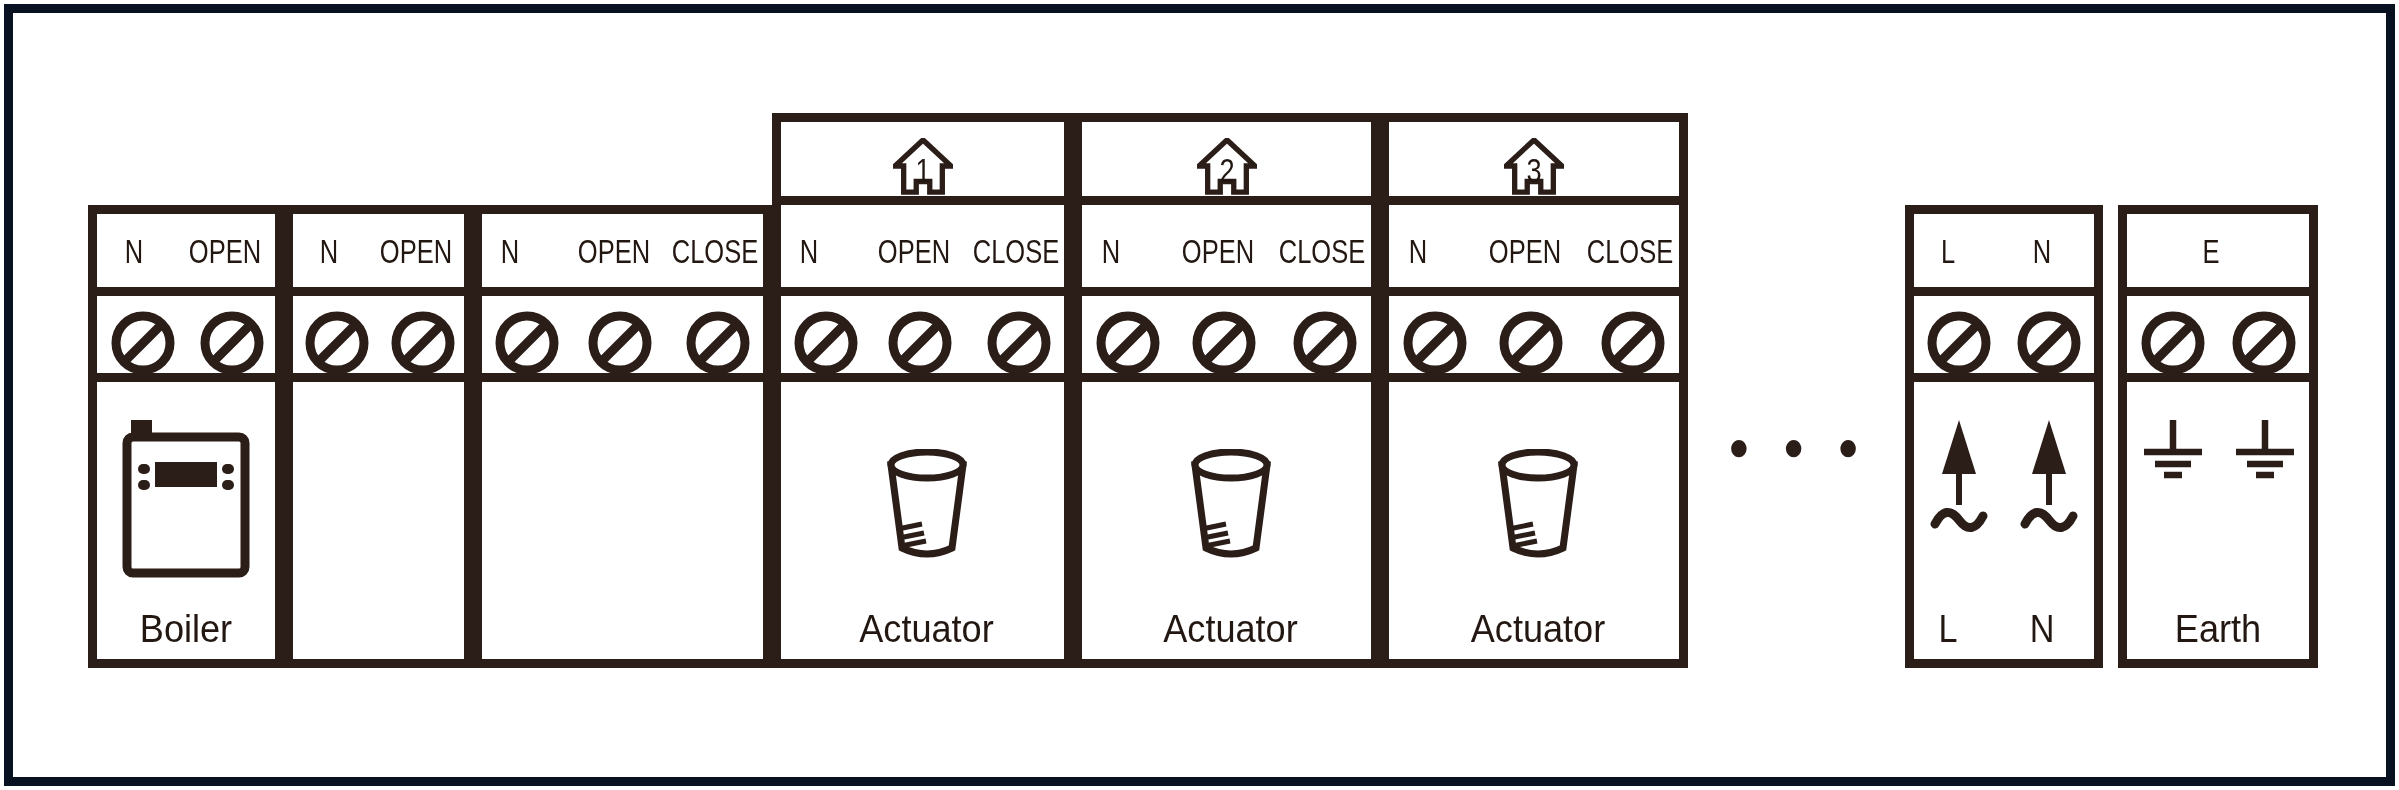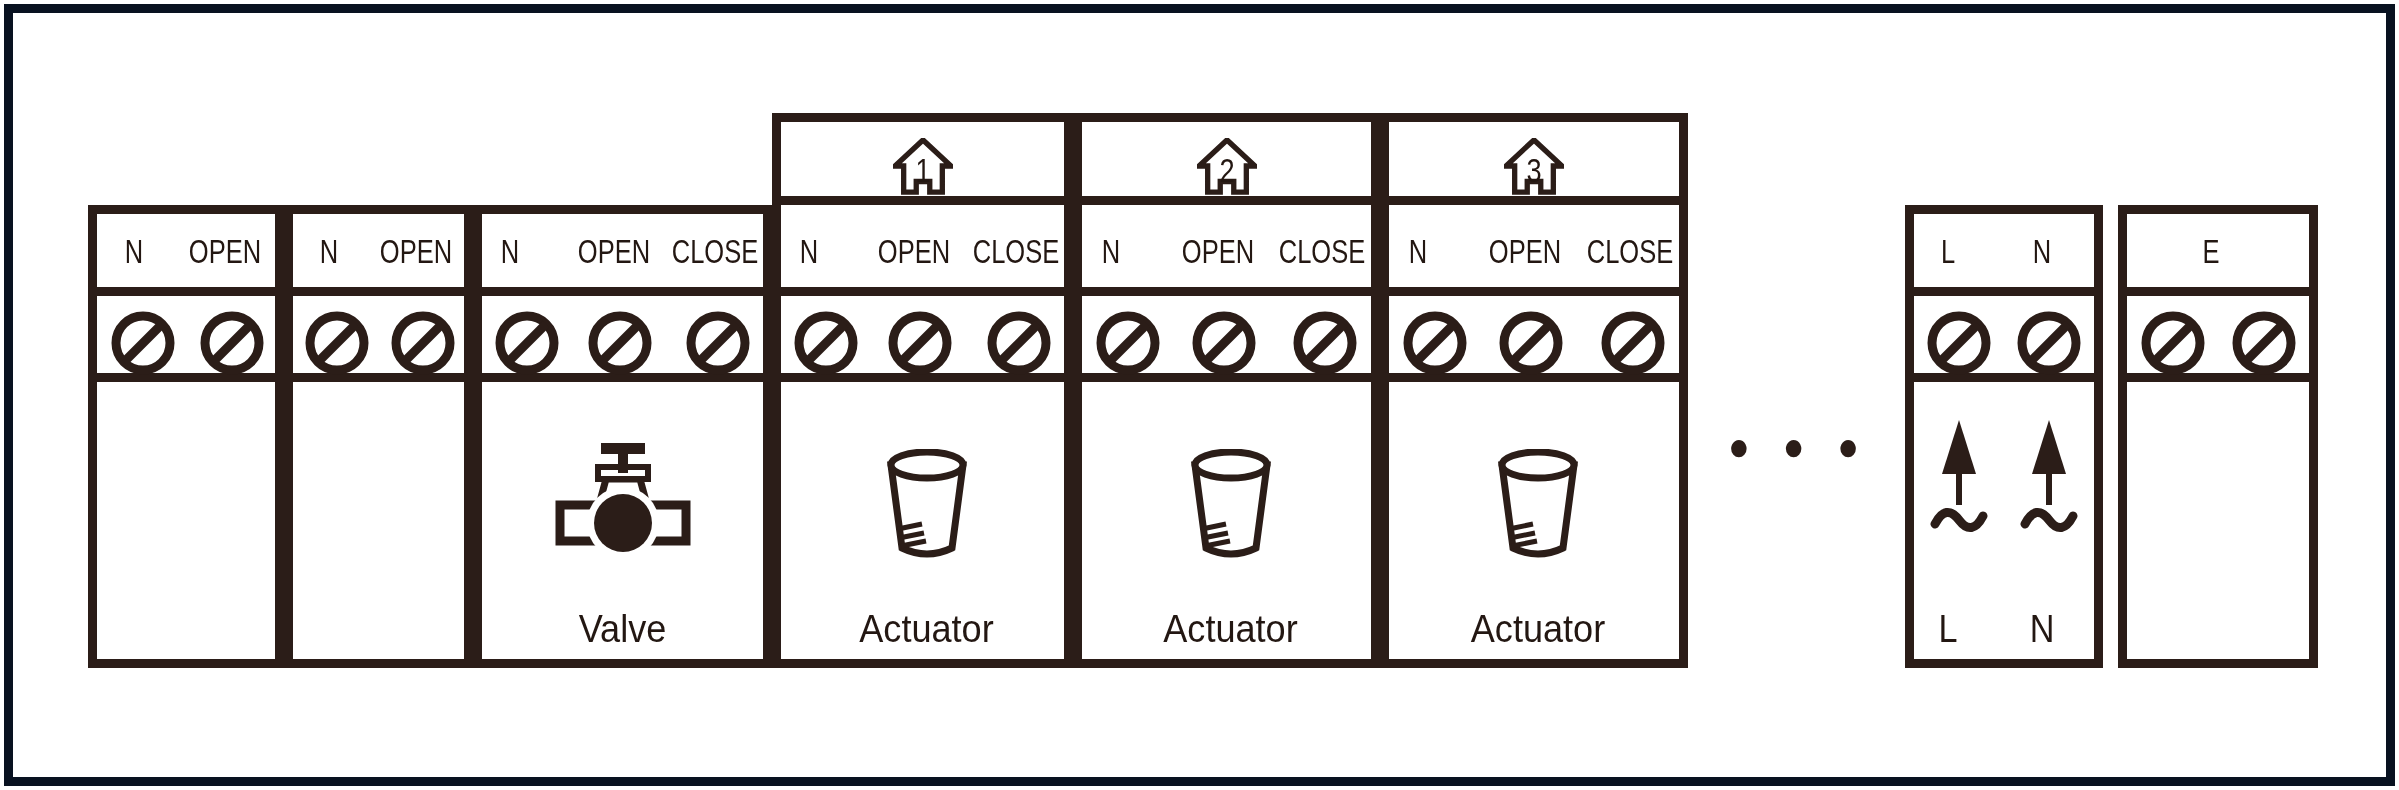--- a/index.html
+++ b/index.html
@@ -68,20 +68,32 @@
     <div class="row row-term">
       <svg class="screw" style="left:26%;" width="66" height="66" viewBox="0 0 66 66">
           <circle class="sl" cx="33" cy="33" r="27" stroke-width="9"></circle>
           <line class="sl" x1="14" y1="52" x2="52" y2="14" stroke-width="9"></line>
         </svg>
       <svg class="screw" style="left:76%;" width="66" height="66" viewBox="0 0 66 66">
           <circle class="sl" cx="33" cy="33" r="27" stroke-width="9"></circle>
           <line class="sl" x1="14" y1="52" x2="52" y2="14" stroke-width="9"></line>
         </svg>
     </div>
+    <div class="row row-icon">
+      <svg class="icon-abs" style="left:50%;top:27px;" width="134" height="162" viewBox="0 0 134 162">
+        <rect class="sf" x="12" y="2" width="21" height="20"></rect>
+        <rect class="sw" x="8" y="19" width="118" height="136" rx="6" stroke-width="9"></rect>
+        <rect class="sf" x="36" y="44" width="62" height="25"></rect>
+        <rect class="sf" x="19" y="46" width="12" height="10" rx="5"></rect>
+        <rect class="sf" x="19" y="62" width="12" height="10" rx="5"></rect>
+        <rect class="sf" x="103" y="46" width="12" height="10" rx="5"></rect>
+        <rect class="sf" x="103" y="62" width="12" height="10" rx="5"></rect>
+      </svg>
+      <div class="dlabel">Boiler</div>
+    </div>
   </div>
 
   <div class="block" style="left:284px;width:189px;">
     <div class="row row-label">
       <span class="tlabel" style="left:21%;">N</span>
       <span class="tlabel" style="left:72%;">OPEN</span>
     </div>
     <div class="row row-term">
       <svg class="screw" style="left:26%;" width="66" height="66" viewBox="0 0 66 66">
           <circle class="sl" cx="33" cy="33" r="27" stroke-width="9"></circle>
@@ -106,31 +118,20 @@
           <line class="sl" x1="14" y1="52" x2="52" y2="14" stroke-width="9"></line>
         </svg>
       <svg class="screw" style="left:49%;" width="66" height="66" viewBox="0 0 66 66">
           <circle class="sl" cx="33" cy="33" r="27" stroke-width="9"></circle>
           <line class="sl" x1="14" y1="52" x2="52" y2="14" stroke-width="9"></line>
         </svg>
       <svg class="screw" style="left:84%;" width="66" height="66" viewBox="0 0 66 66">
           <circle class="sl" cx="33" cy="33" r="27" stroke-width="9"></circle>
           <line class="sl" x1="14" y1="52" x2="52" y2="14" stroke-width="9"></line>
         </svg>
-    </div>
-    <div class="row row-icon">
-      <svg class="icon-abs" style="left:50%;top:48px;" width="144" height="114" viewBox="0 0 144 114">
-        <path class="sw" d="M55 40 L89 40 L95 62 L49 62 Z" stroke-width="7"></path>
-        <rect class="sw" x="47" y="28" width="50" height="12" stroke-width="6"></rect>
-        <path class="sf" d="M50 4 H94 V15 H77 V34 H67 V15 H50 Z"></path>
-        <rect class="sw" x="9" y="66" width="126" height="36" stroke-width="9"></rect>
-        <circle cx="72" cy="84" r="36" fill="#fff"></circle>
-        <circle class="sf" cx="72" cy="84" r="29"></circle>
-      </svg>
-      <div class="dlabel">Valve</div>
     </div>
   </div>
 
   <div class="block tall" style="left:772px;width:301px;">
     <div class="row row-house">
       <svg class="icon-abs" style="left:50%;top:16px;" width="60" height="57" viewBox="0 0 62 59">
         <path class="sw" d="M31 2 L60 29 L51 29 L51 56 L38 56 L38 45 L24 45 L24 56 L11 56 L11 29 L2 29 Z" stroke-width="5.5" stroke-linejoin="miter"></path>
       </svg>
       <span class="house-num" style="left:50%;">1</span>
     </div>
@@ -285,14 +286,29 @@
     <div class="row row-term">
       <svg class="screw" style="left:25%;" width="66" height="66" viewBox="0 0 66 66">
           <circle class="sl" cx="33" cy="33" r="27" stroke-width="9"></circle>
           <line class="sl" x1="14" y1="52" x2="52" y2="14" stroke-width="9"></line>
         </svg>
       <svg class="screw" style="left:75%;" width="66" height="66" viewBox="0 0 66 66">
           <circle class="sl" cx="33" cy="33" r="27" stroke-width="9"></circle>
           <line class="sl" x1="14" y1="52" x2="52" y2="14" stroke-width="9"></line>
         </svg>
     </div>
+    <div class="row row-icon">
+      <svg class="icon-abs" style="left:25%;top:27px;" width="64" height="62" viewBox="0 0 64 62">
+        <line class="sl" x1="32" y1="2" x2="32" y2="32" stroke-width="6.5"></line>
+        <line class="sl" x1="3" y1="34" x2="61" y2="34" stroke-width="6.5"></line>
+        <line class="sl" x1="14" y1="46" x2="50" y2="46" stroke-width="6.5"></line>
+        <line class="sl" x1="23" y1="57" x2="41" y2="57" stroke-width="6.5"></line>
+      </svg>
+      <svg class="icon-abs" style="left:76%;top:27px;" width="64" height="62" viewBox="0 0 64 62">
+        <line class="sl" x1="32" y1="2" x2="32" y2="32" stroke-width="6.5"></line>
+        <line class="sl" x1="3" y1="34" x2="61" y2="34" stroke-width="6.5"></line>
+        <line class="sl" x1="14" y1="46" x2="50" y2="46" stroke-width="6.5"></line>
+        <line class="sl" x1="23" y1="57" x2="41" y2="57" stroke-width="6.5"></line>
+      </svg>
+      <div class="dlabel">Earth</div>
+    </div>
   </div>
 </div>
 
 </body></html>

